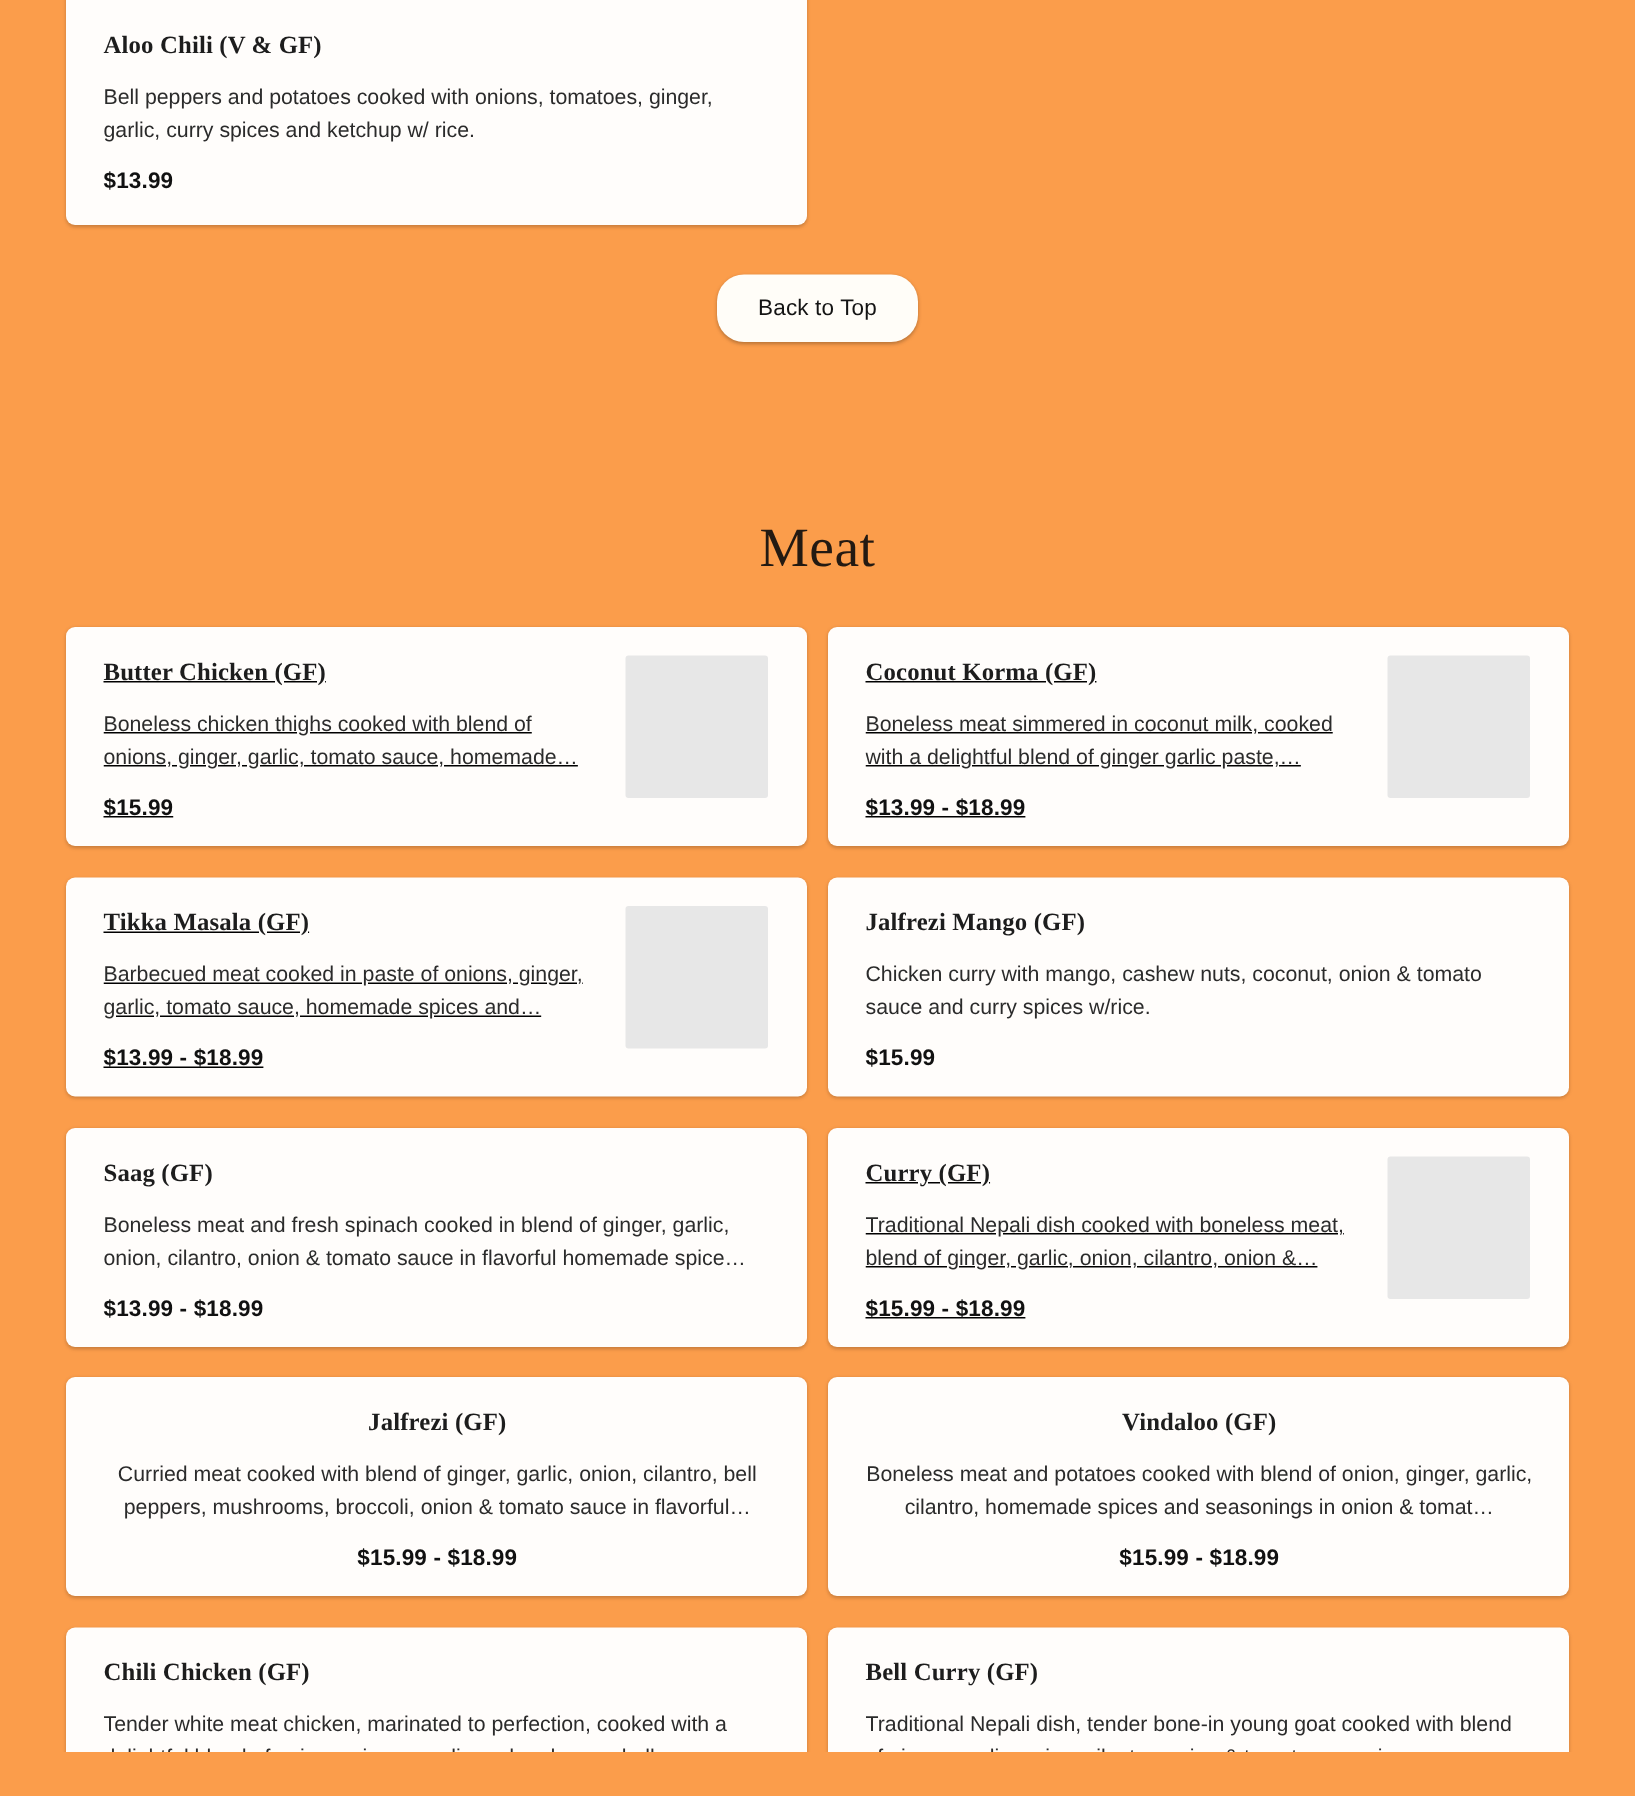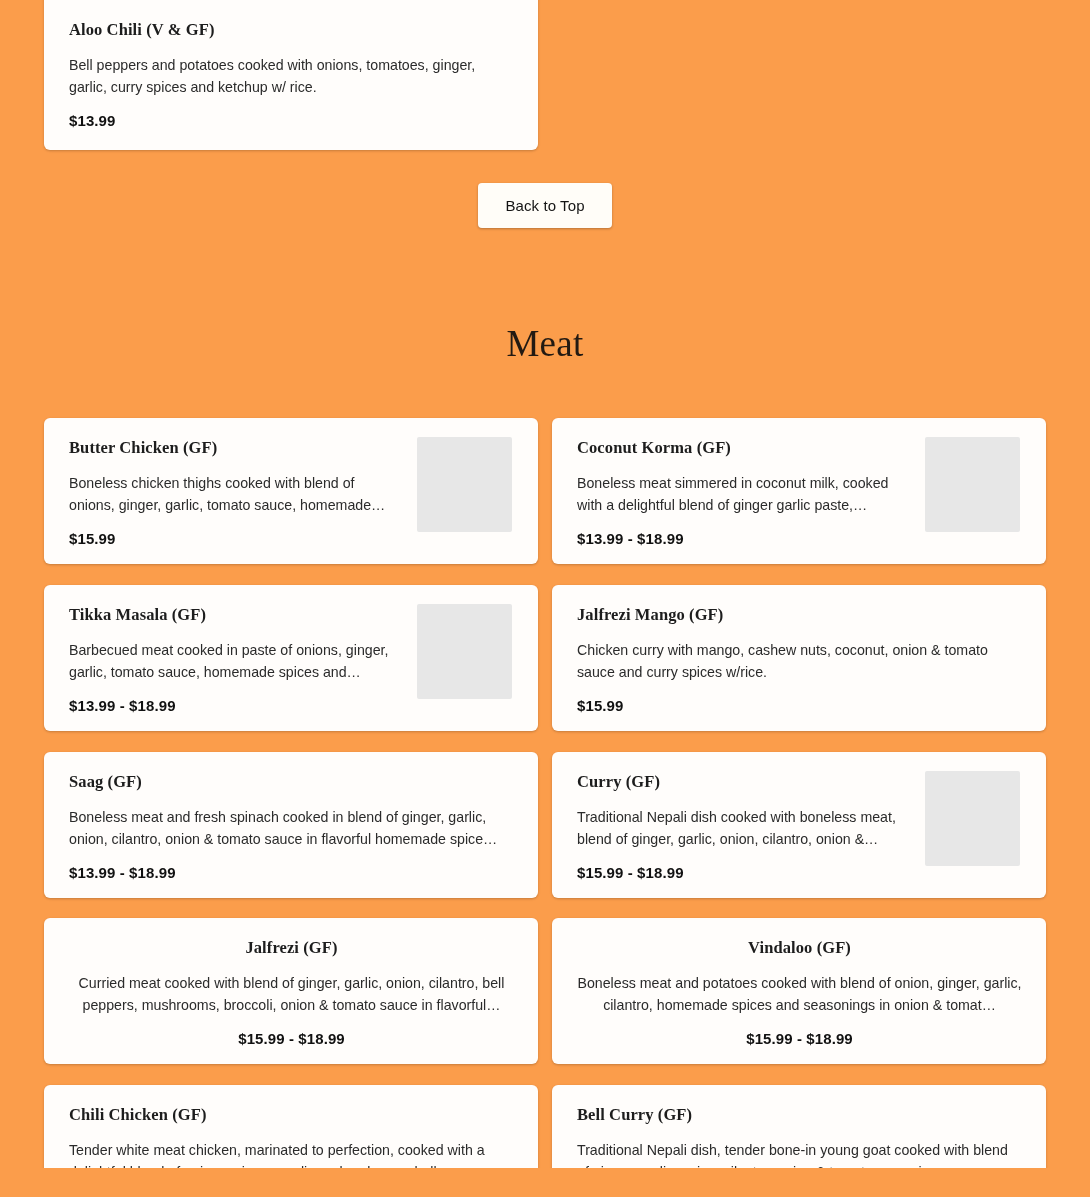--- a/index.html
+++ b/index.html
@@ -32,21 +32,21 @@
     box-shadow: 0 1px 3px rgba(0,0,0,0.14), 0 1px 2px rgba(0,0,0,0.08);
     overflow: hidden;
   }
 
   .card-inner {
     position: relative;
     padding: 20px 24px 18px 25px;
     height: 100%;
   }
 
-  .has-thumb .card-text { padding-right: 112px; }
+  .has-thumb .card-text { padding-right: 112px; text-decoration: underline; }
 
   .item-name {
     font-family: "Liberation Serif", serif;
     font-weight: bold;
     font-size: 16.5px;
     line-height: 20px;
     color: #1d1d1d;
     letter-spacing: 0.1px;
   }
 
@@ -91,34 +91,34 @@
 
   
   .back-to-top {
     position: absolute;
     left: 478px;
     top: 183px;
     width: 134px;
     height: 45px;
     background: #fffdf8;
     border: none;
-    border-radius: 4px;
+    border-radius: 18px;
     box-shadow: 0 1px 3px rgba(0,0,0,0.18), 0 1px 2px rgba(0,0,0,0.10);
     font-family: "Liberation Sans", sans-serif;
     font-size: 15px;
     color: #141414;
     cursor: pointer;
     letter-spacing: 0.1px;
   }
 
   
   .section-heading {
     position: absolute;
     left: 0;
-    top: 323px;
+    top: 345px;
     width: 1090px;
     text-align: center;
     font-family: "Liberation Serif", serif;
     font-weight: normal;
     font-size: 37px;
     line-height: 42px;
     color: #231a12;
     letter-spacing: 0.3px;
   }
 

